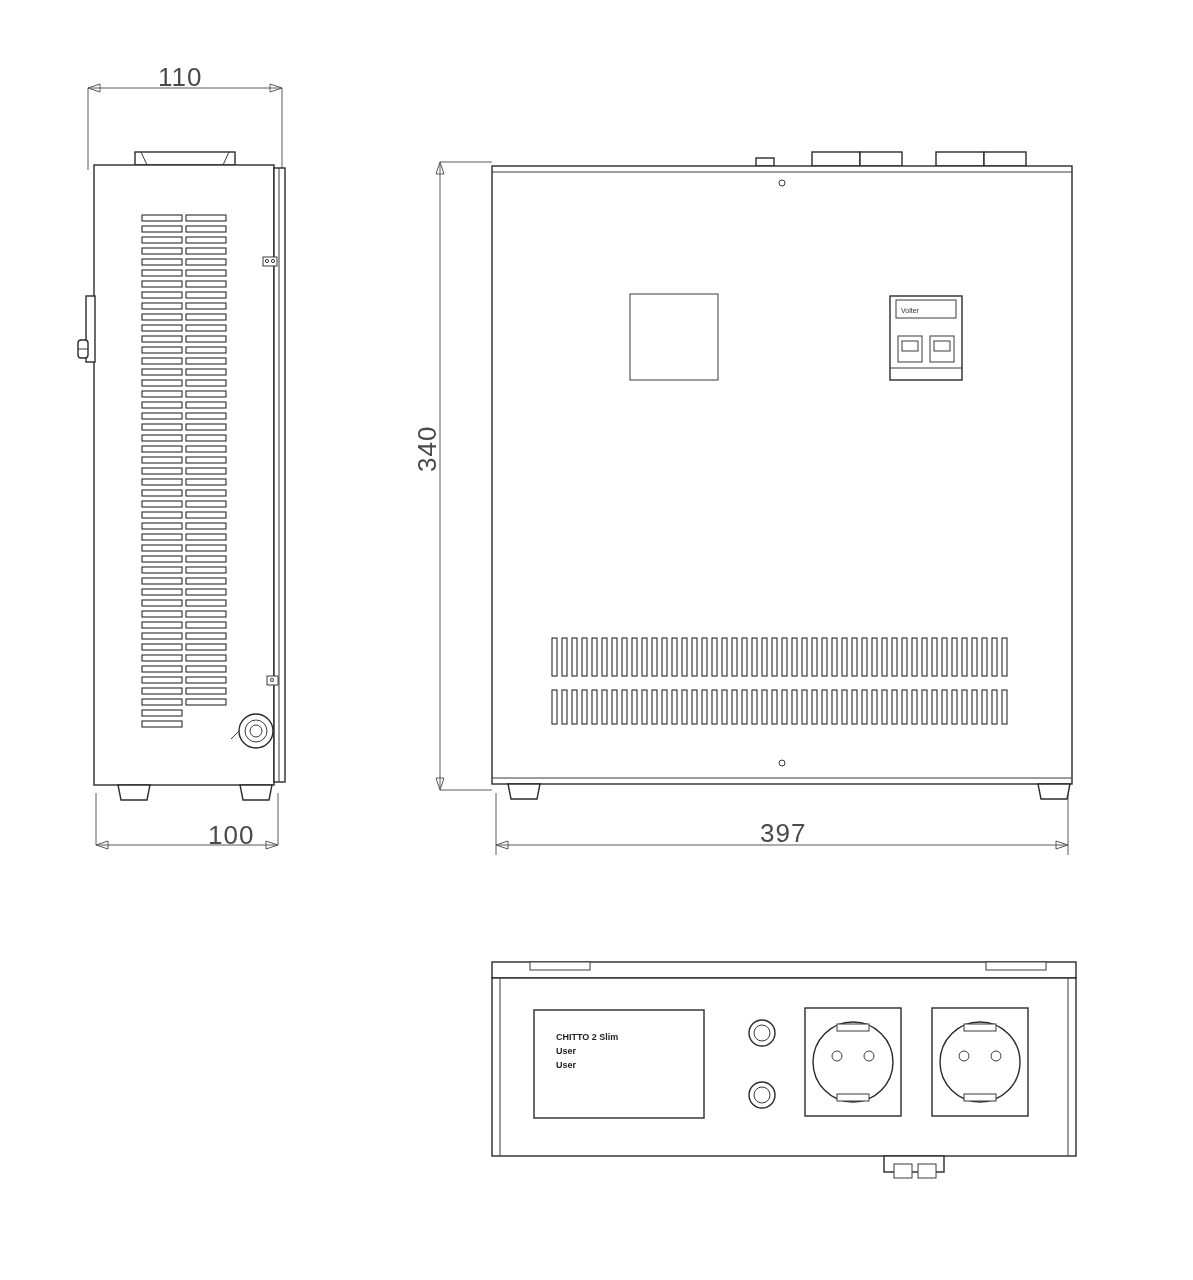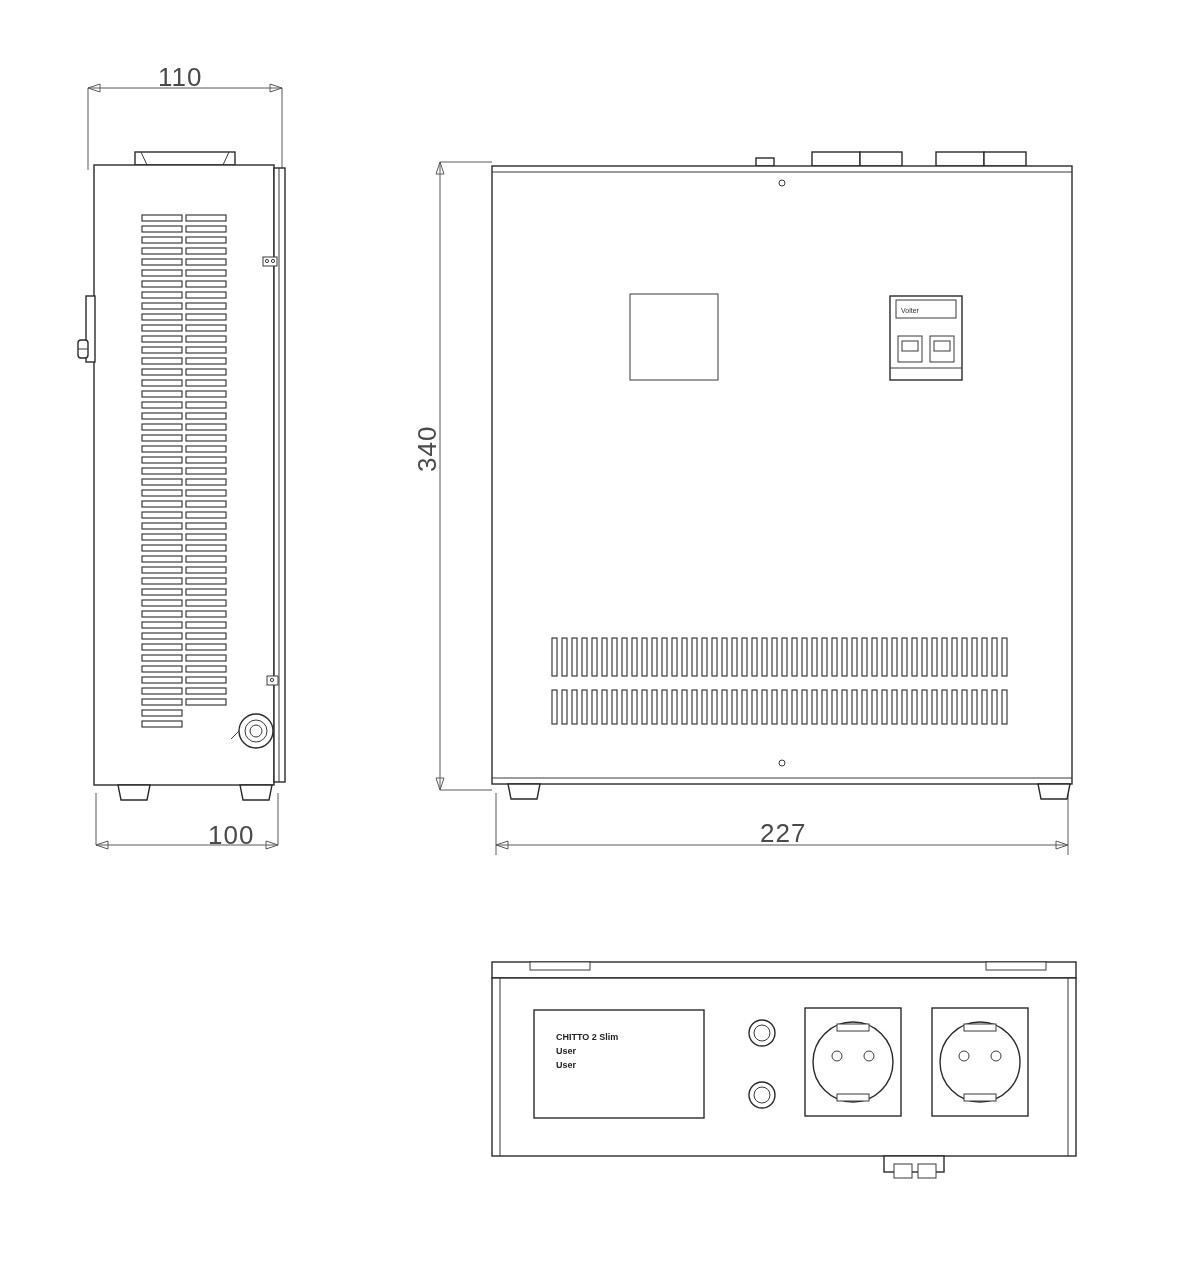--- a/index.html
+++ b/index.html
@@ -18,21 +18,21 @@
   .lbl-sm{font-family:"Liberation Sans", sans-serif;font-size:7px;fill:#333;}
 </style>
 </head>
 <body>
 
 <div class="stage">
 
   <div class="dim-text" style="left:158px;top:62px;">110</div>
   <div class="dim-text" style="left:160px;top:820px;margin-left:48px;">100</div>
   <div class="dim-text vert" style="left:412px;top:472px;">340</div>
-  <div class="dim-text" style="left:760px;top:818px;">227</div>
+  <div class="dim-text" style="left:760px;top:818px;">397</div>
 
   <svg viewBox="0 0 1193 1280" xmlns="http://www.w3.org/2000/svg">
 
     <g>
 
       <line class="ln-dim" x1="88" y1="88" x2="282" y2="88"></line>
       <path class="ln-dim" d="M88 88 L100 84 L100 92 Z" fill="#5a5a5a"></path>
       <path class="ln-dim" d="M282 88 L270 84 L270 92 Z" fill="#5a5a5a"></path>
       <line class="ln-dim" x1="88" y1="88" x2="88" y2="170"></line>
       <line class="ln-dim" x1="282" y1="88" x2="282" y2="170"></line>

